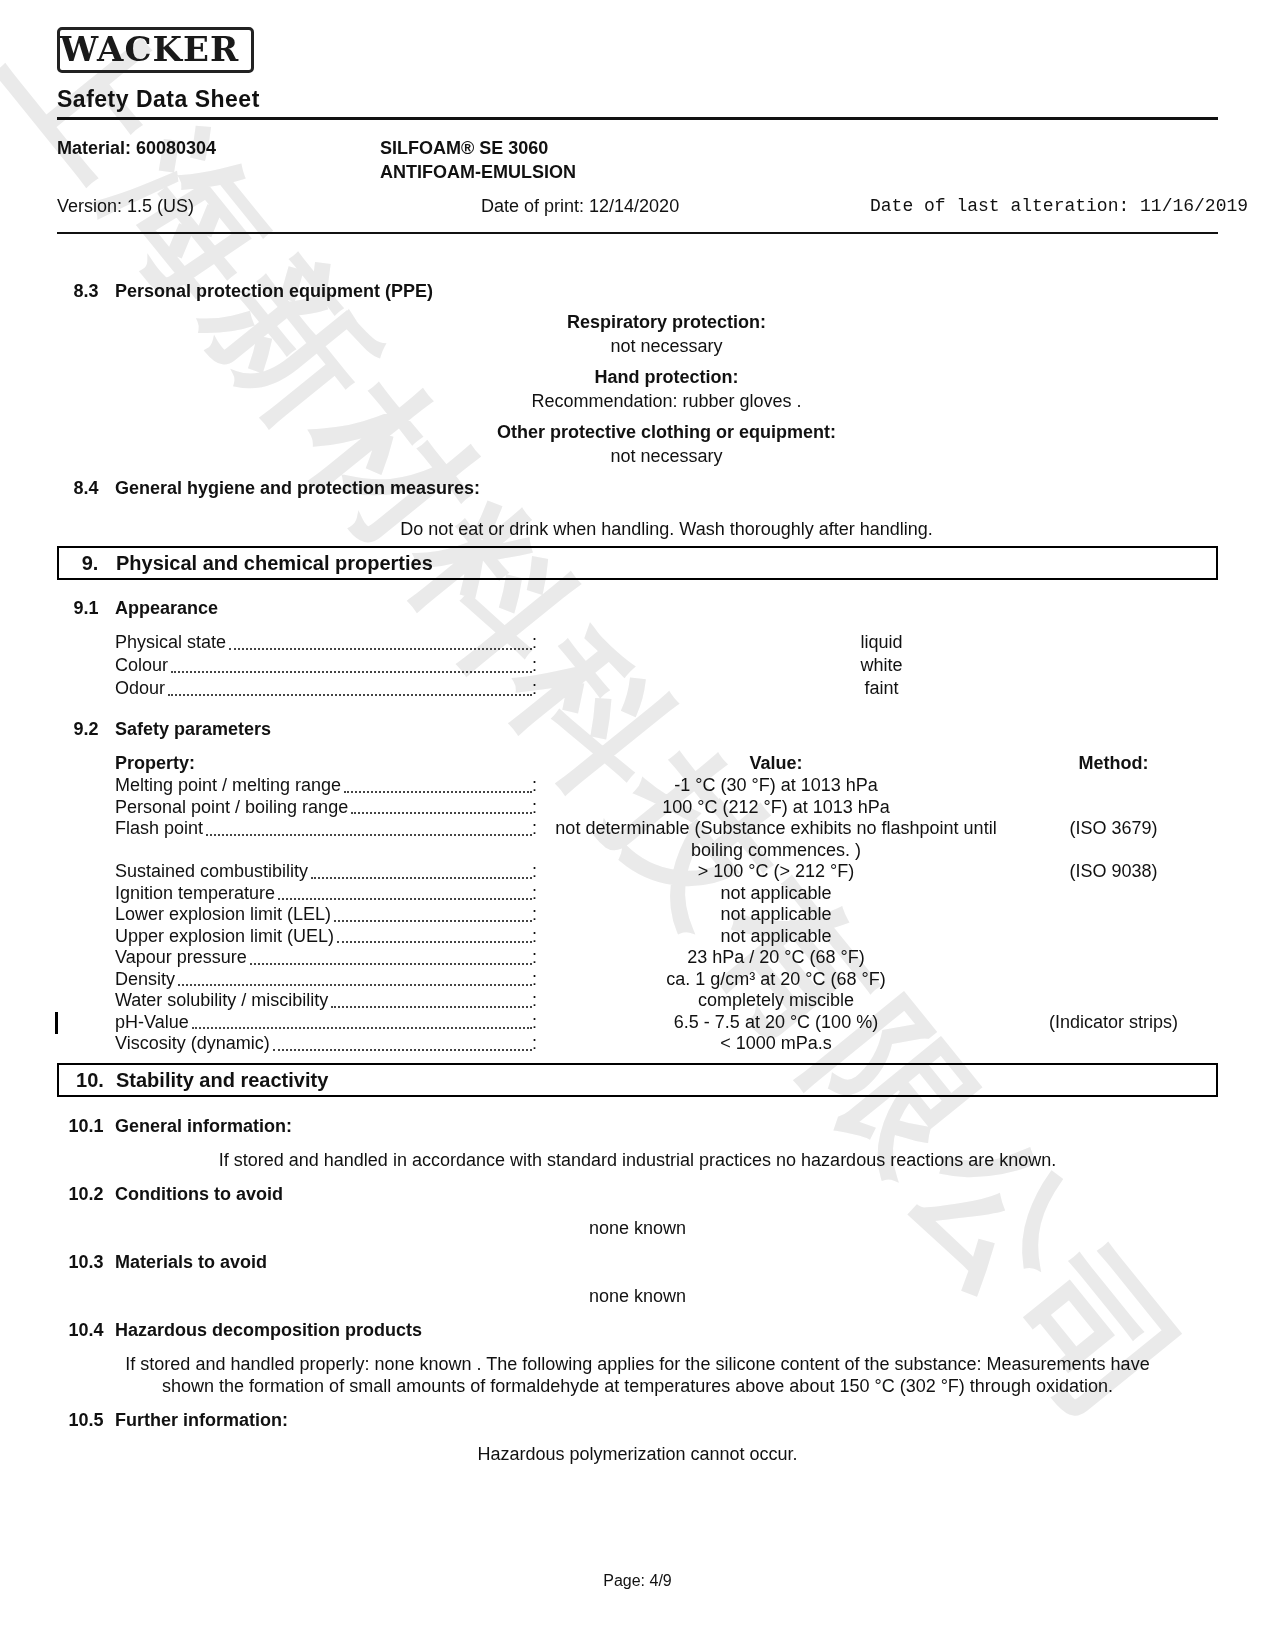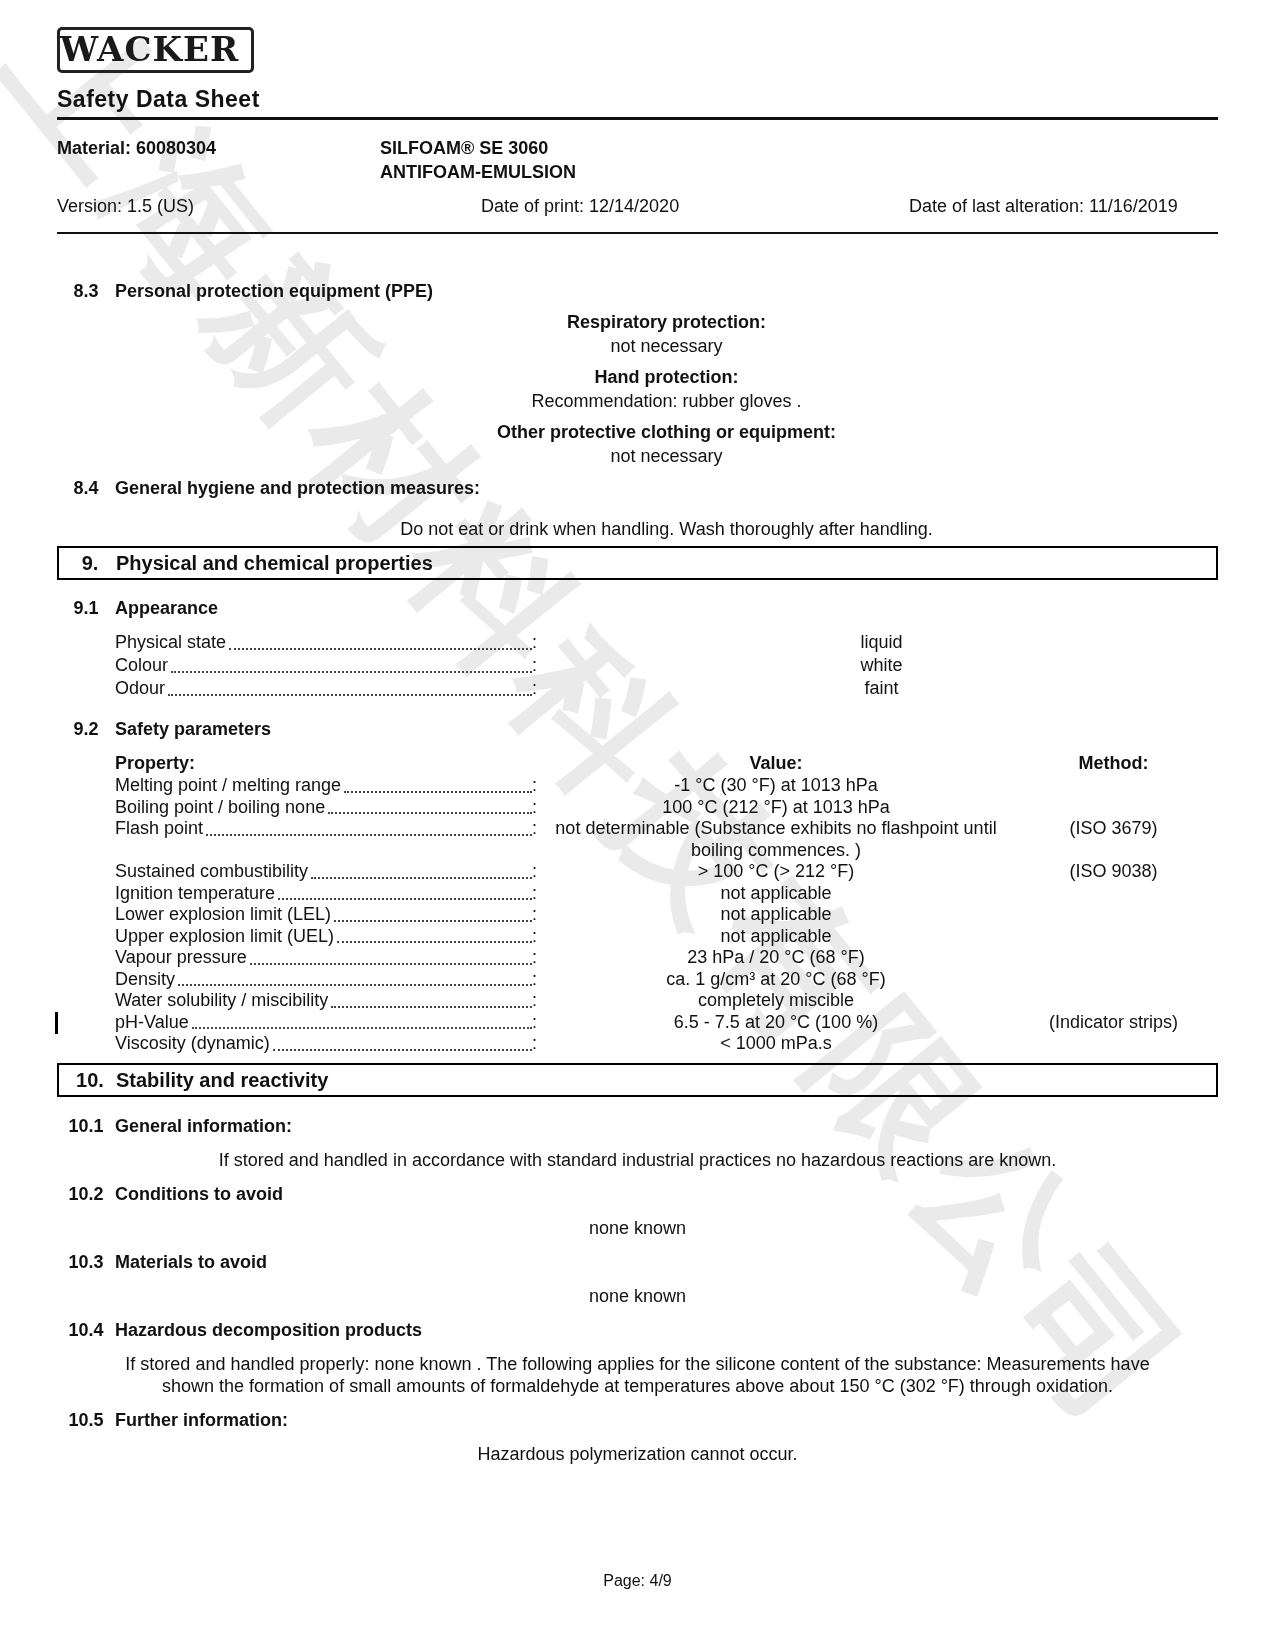--- a/index.html
+++ b/index.html
@@ -23,21 +23,21 @@
     font-weight:bold;font-size:34px;line-height:38px;letter-spacing:1px;color:#1a1a1a;
   }
   .doc-title{margin:14px 0 0 57px;font-size:23px;font-weight:bold;letter-spacing:.5px;}
   .rule-title{margin:6px 0 0 57px;width:1161px;height:3px;background:#111;}
   .mat-row{position:relative;margin:16px 0 0 57px;height:48px;}
   .mat-row .material{position:absolute;left:0;top:0;font-weight:bold;}
   .mat-row .product{position:absolute;left:323px;top:0;font-weight:bold;}
   .ver-row{position:relative;margin:10px 0 0 57px;height:24px;}
   .ver-row .version{position:absolute;left:0;}
   .ver-row .printdate{position:absolute;left:424px;}
-  .ver-row .altdate{position:absolute;left:852px;}
+  .ver-row .altdate{position:absolute;left:813px;font-family:Liberation Mono, monospace;}
   .rule-ver{margin:14px 0 0 57px;width:1161px;height:2px;background:#111;}
 
   
   .sections{margin-left:57px;width:1161px;text-align:center;}
   .sec-heading{display:flex;}
   .sec-heading .num{width:58px;font-weight:bold;flex:none;}
   .sec-heading .t{font-weight:bold;}
   .body-ind{margin-left:58px;}
   .pair .lbl{font-weight:bold;}
   .pair{margin-top:7px;}
@@ -177,21 +177,21 @@
         <span class="pcell">
             <span class="plbl">Melting point / melting range</span>
             <span class="leader"></span>
             <span>:</span>
           </span>
         <span class="vcell">-1 °C (30 °F) at 1013 hPa</span>
         <span class="mcell"></span>
       </div>
       <div class="prow">
         <span class="pcell">
-            <span class="plbl">Boiling point / boiling none</span>
+            <span class="plbl">Personal point / boiling range</span>
             <span class="leader"></span>
             <span>:</span>
           </span>
         <span class="vcell">100 °C (212 °F) at 1013 hPa</span>
         <span class="mcell"></span>
       </div>
       <div class="prow">
         <span class="pcell">
             <span class="plbl">Flash point</span>
             <span class="leader"></span>

